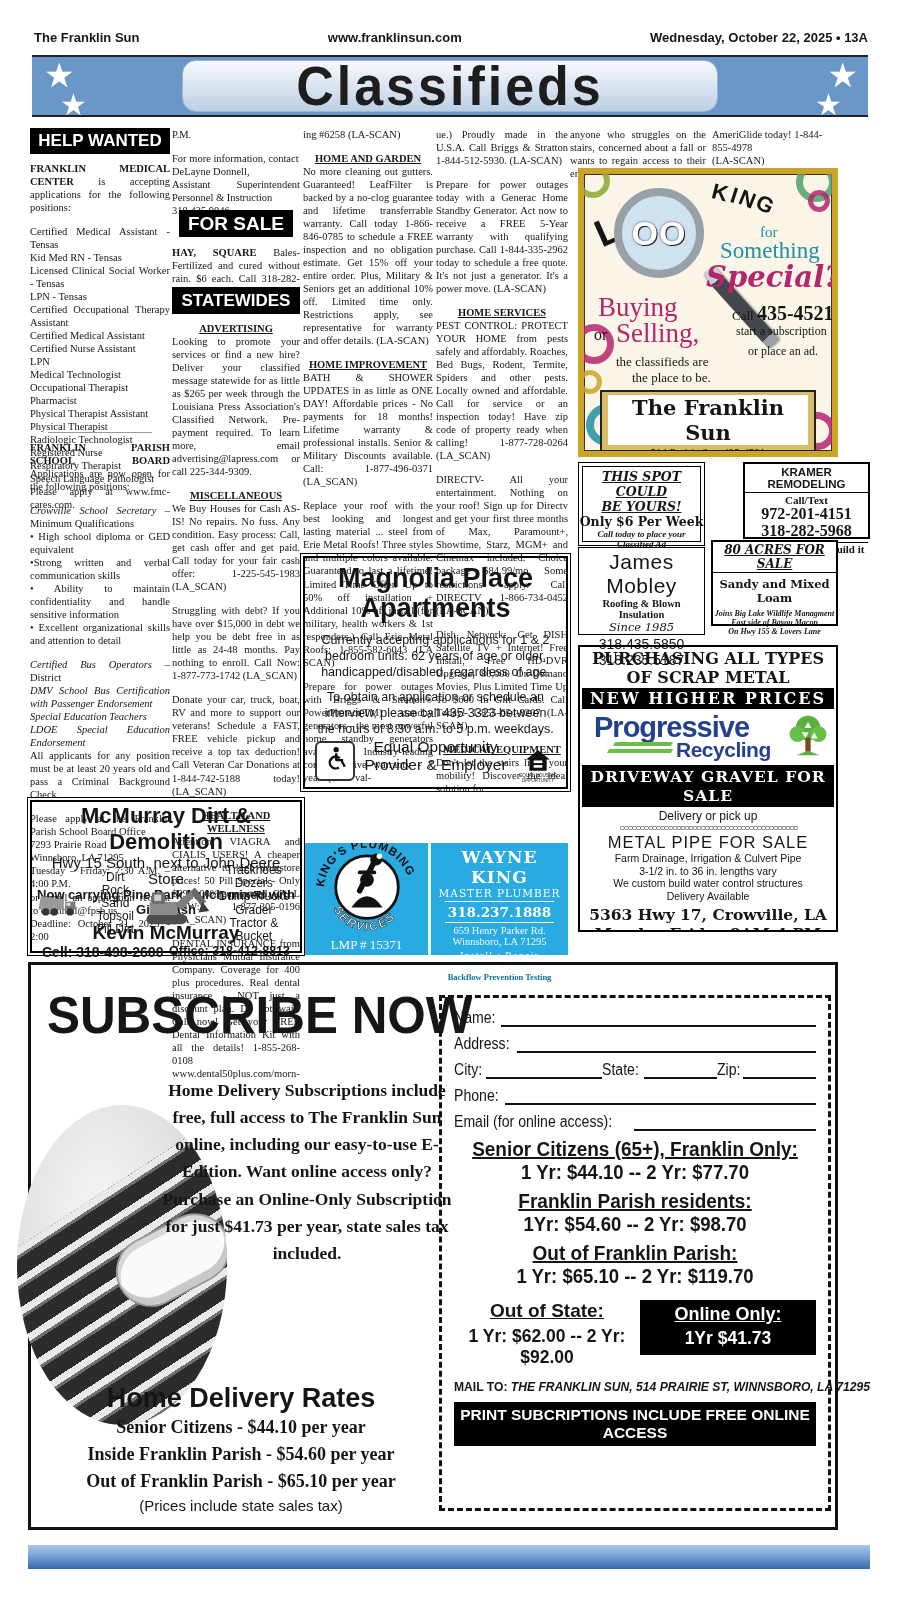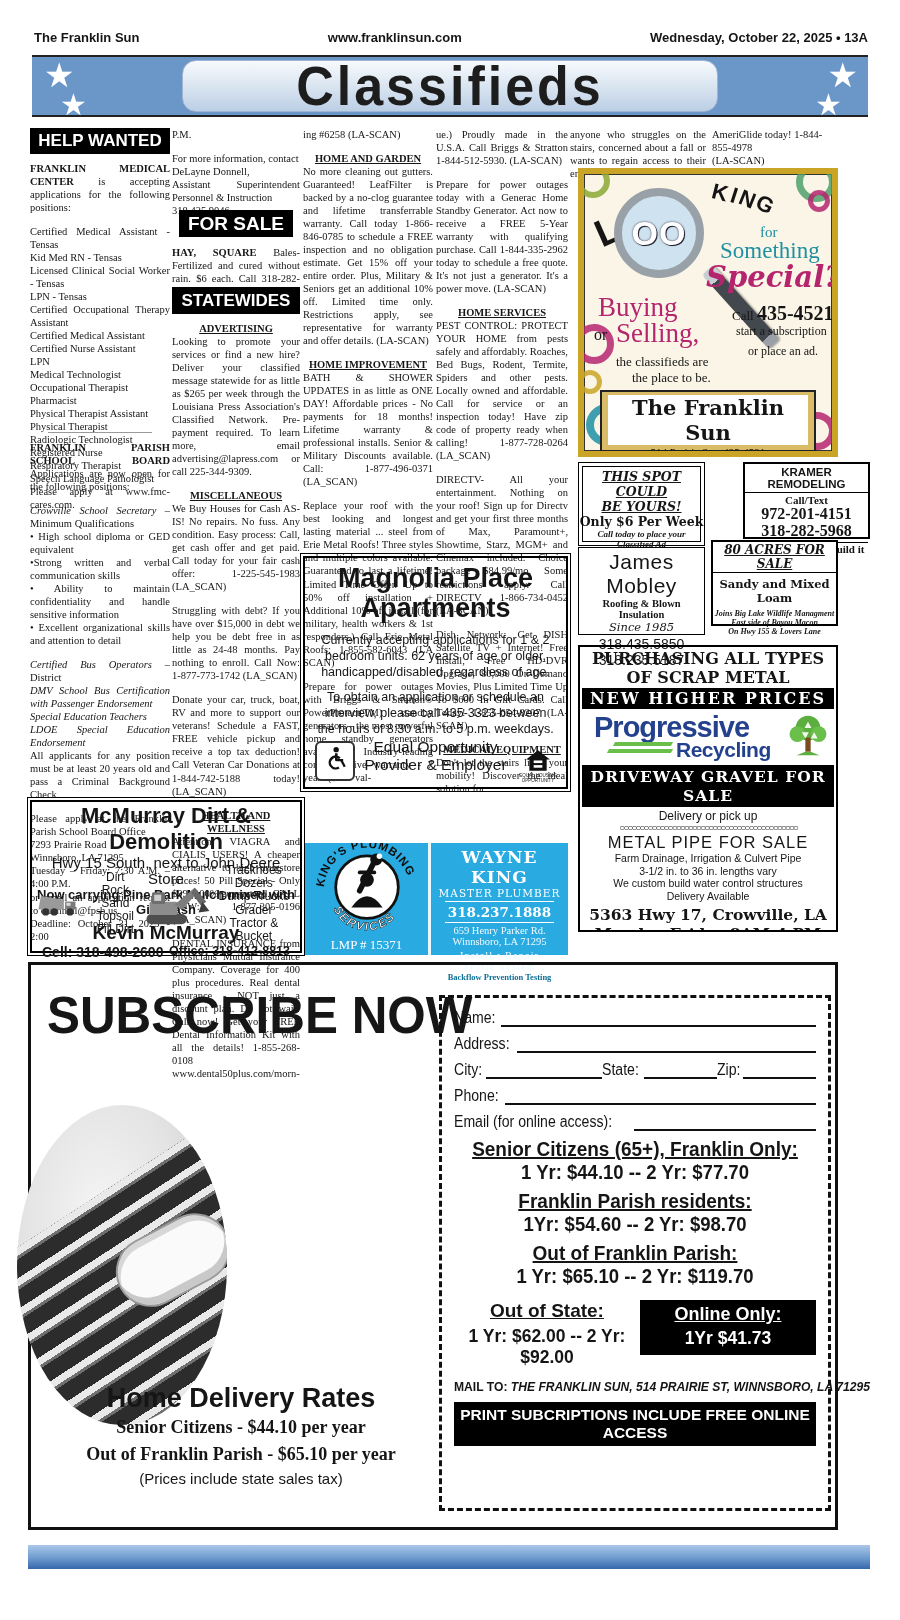--- a/index.html
+++ b/index.html
@@ -450,24 +450,26 @@
   <div style="font-family:'DejaVu Serif',serif; font-weight:bold; font-size:15.5px;">Monday-Friday 8AM-4 PM</div>
 
 </div>
 
 <div class="subscribe">
   <div class="sub-title">SUBSCRIBE NOW</div>
   <div class="kbd">
     <div class="keys"></div>
     <div class="paperroll"></div>
   </div>
+  <div class="sub-body">Home Delivery Subscriptions include free, full access to The Franklin Sun online, including our easy-to-use E-Edition. Want online access only? Purchase an Online-Only Subscription for just $41.73 per year, state sales tax included.</div>
   <div class="rates">
     <div class="rt">Home Delivery Rates</div>
     <div>
         <p class="rl">Senior Citizens - $44.10 per year</p>
+        <p class="rl">Inside Franklin Parish - $54.60 per year</p>
         <p class="rl">Out of Franklin Parish - $65.10 per year</p>
       </div>
     <div class="rn">(Prices include state sales tax)</div>
   </div>
 
   <div class="form">
     <div class="frow">
         <span class="lbl">Name:</span>
         <div class="fline"></div>
       </div>

